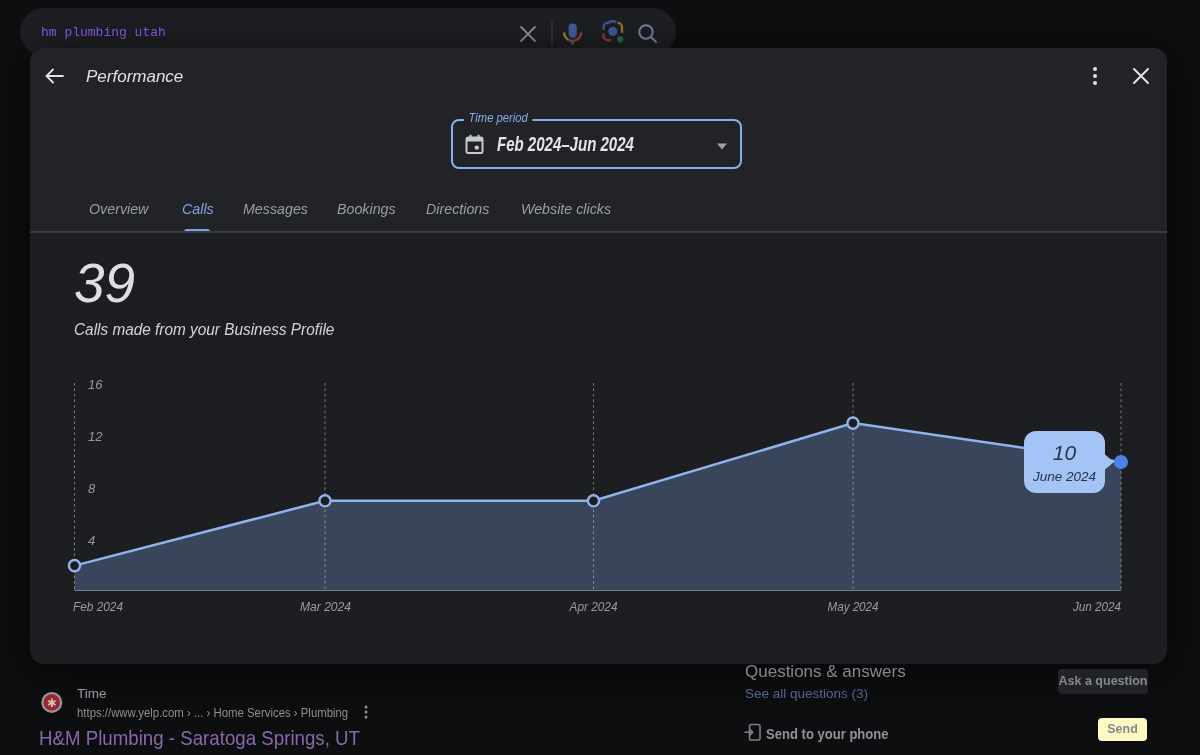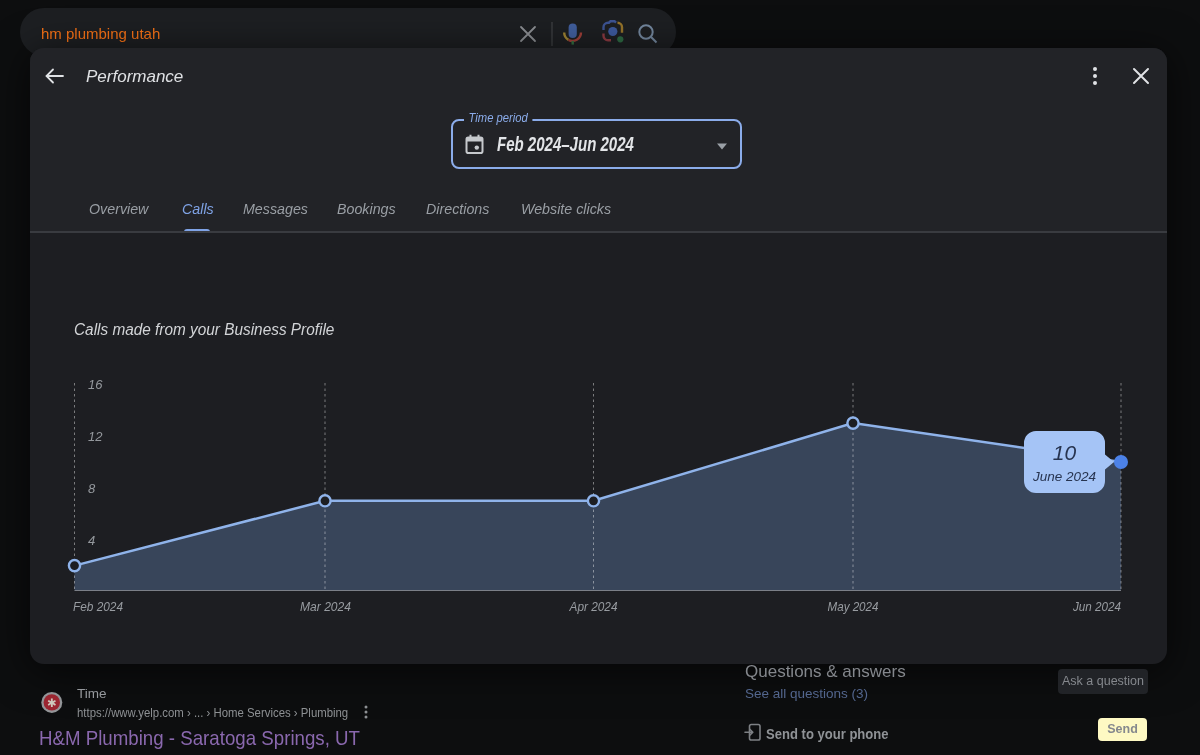--- a/index.html
+++ b/index.html
@@ -1,20 +1,20 @@
 <!DOCTYPE html>
 <html><head>
 <meta charset="utf-8">
 <style>
   * { margin:0; padding:0; box-sizing:border-box; }
   html,body { width:1200px; height:755px; overflow:hidden; background:#0d0e0f; font-family:"Liberation Sans", sans-serif; }
   .abs { position:absolute; }
   
   #pill { left:20px; top:8px; width:656px; height:48px; background:#1d1f22; border-radius:24px; }
-  #query { left:41px; top:25px; color:#f97316; font-size:15px; }
+  #query { left:41px; top:25px; color:#8b5cf6; font-size:13px;font-family:Liberation Mono, monospace; }
   
   #modal { left:30px; top:48px; width:1137px; height:616px; background:#1d1e22; border-radius:14px; box-shadow:0 6px 40px rgba(0,0,0,.65); overflow:hidden;font-style:italic; }
   #mhead { left:0; top:0; width:1137px; height:183px; background:#222327; }
   #mtitle { left:56px; top:19px; color:#dfe1e4; font-size:17px; }
   
   #tp { left:421px; top:71px; width:291px; height:50px; border:2px solid #8bacea; border-radius:8px; }
   #tplabel { left:434px; top:63px; background:#222327; padding:0 5px; color:#8bacea; font-size:12.5px; transform:scaleX(.9); transform-origin:left; }
   #tptext { left:467px; top:84px; color:#e3e5e8; font-size:21px; font-weight:bold; transform:scaleX(.715); transform-origin:left; }
   
   .tab { top:152px; color:#9a9fa5; font-size:15px; transform:scaleX(.95); transform-origin:left; }
@@ -22,21 +22,21 @@
   #divider { left:0; top:183px; width:1137px; height:2px; background:#393b40; }
   
   #big { left:44px; top:202px; color:#dcdee1; font-size:56px; transform:scaleX(.98); transform-origin:left; }
   #caption { left:44px; top:273px; color:#d2d4d7; font-size:16px; transform:scaleX(.96); transform-origin:left; }
   
   #yelpname { left:77px; top:686px; color:#96999d; font-size:13.5px; }
   #yelpurl { left:77px; top:705px; color:#8d9093; font-size:13px; transform:scaleX(.875); transform-origin:left; }
   #result-title { left:39px; top:726px; color:#8a68ae; font-size:21px; transform:scaleX(.89); transform-origin:left; }
   #qa { left:745px; top:662px; color:#84878c; font-size:17px; }
   #seeall { left:745px; top:686px; color:#53668e; font-size:13.5px; }
-  #askbtn { left:1058px; top:669px; width:90px; height:25px; background:#212327; border-radius:4px; color:#85888d; font-size:12.5px; font-weight:normal; text-align:center; line-height:25px; }
+  #askbtn { left:1058px; top:669px; width:90px; height:25px; background:#212327; border-radius:4px; color:#85888d; font-size:12.5px; font-weight:bold; text-align:center; line-height:25px; }
   #sendphone { left:766px; top:725px; color:#8f9296; font-size:15px; font-weight:bold; transform:scaleX(.87); transform-origin:left; }
   #sendbtn { left:1098px; top:718px; width:49px; height:23px; background:#fef9c3; border-radius:4px; color:#85888d; font-size:12.5px; font-weight:bold; text-align:center; line-height:23px; }
 </style>
 </head>
 <body>
 
 <div id="pill" class="abs"></div>
 <div id="query" class="abs">hm plumbing utah</div>
 <svg class="abs" width="700" height="56" style="left:0;top:0">
   <g stroke="#8d9094" stroke-width="1.8" stroke-linecap="round">
@@ -99,20 +99,21 @@
 
   <div class="tab abs" style="left:59px">Overview</div>
   <div class="tab abs" style="left:152px;color:#7fa3e6">Calls</div>
   <div class="tab abs" style="left:213px">Messages</div>
   <div class="tab abs" style="left:307px">Bookings</div>
   <div class="tab abs" style="left:396px">Directions</div>
   <div class="tab abs" style="left:491px">Website clicks</div>
   <div id="tabline" class="abs"></div>
   <div id="divider" class="abs"></div>
 
+  <div id="big" class="abs">39</div>
   <div id="caption" class="abs">Calls made from your Business Profile</div>
 
   <svg class="abs" width="1137" height="616" style="left:0;top:0" font-family="Liberation Sans, sans-serif">
 
     <path d="M44.5 517.6 L295 452.8 L563.5 452.8 L823 375.1 L1091 414 L1091 542.5 L44.5 542.5 Z" fill="#38455a"></path>
 
     <g stroke="#ffffff" stroke-opacity="0.42" stroke-width="1" stroke-dasharray="2.5 3">
       <line x1="44.5" y1="335" x2="44.5" y2="542"></line>
       <line x1="295" y1="335" x2="295" y2="542"></line>
       <line x1="563.5" y1="335" x2="563.5" y2="542"></line>

